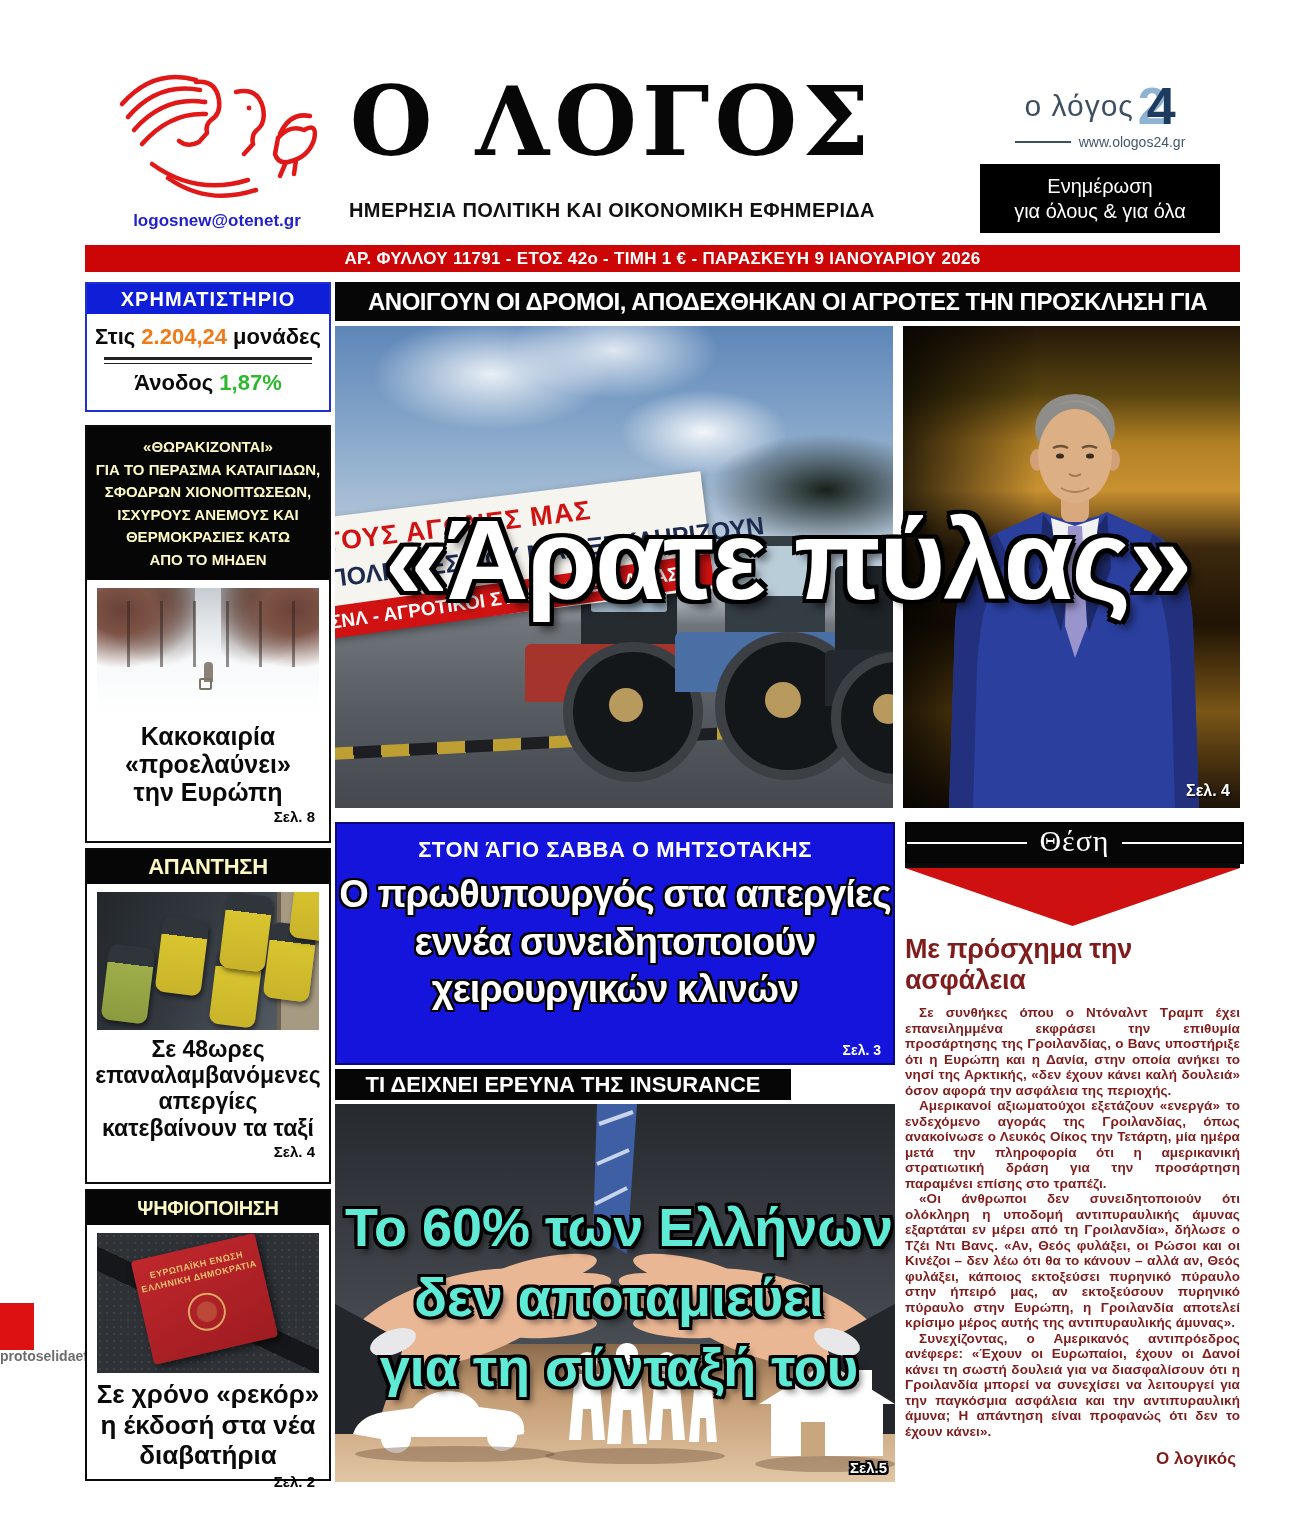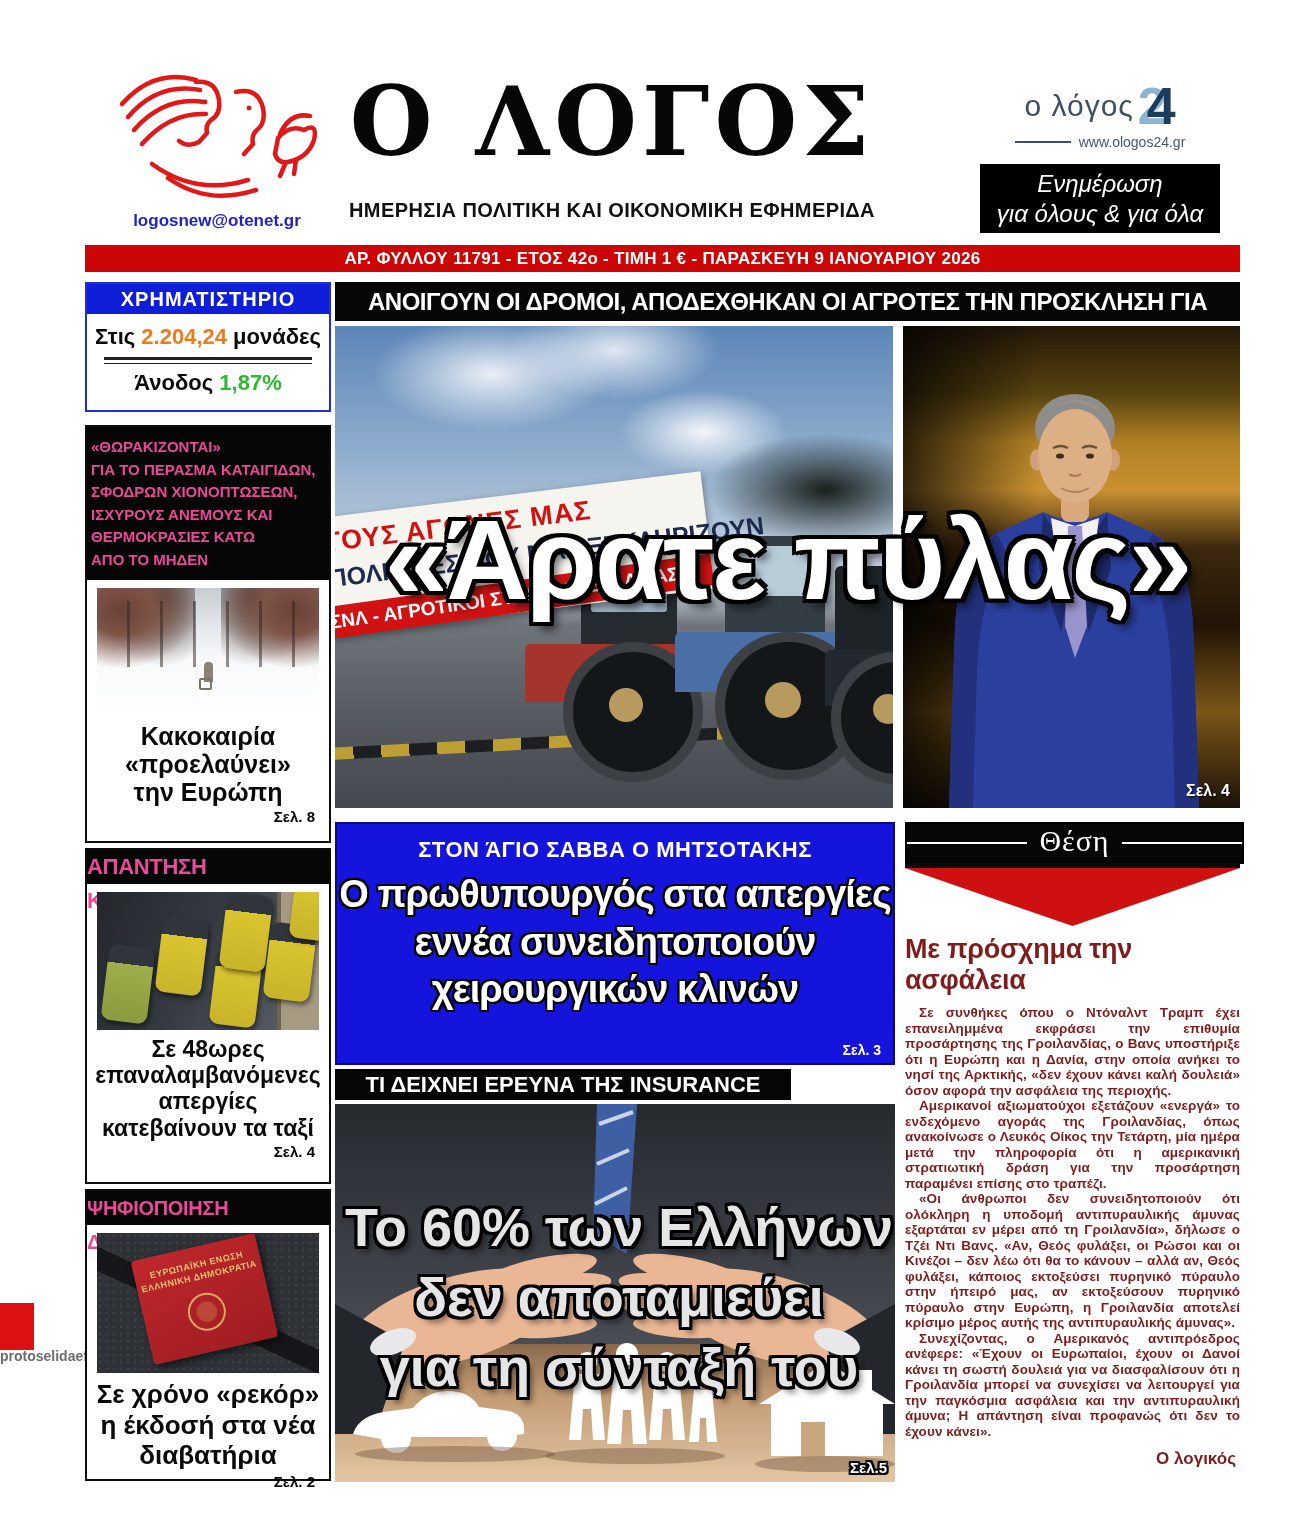--- a/index.html
+++ b/index.html
@@ -20,45 +20,45 @@
   .mh-subtitle{left:338px;top:199px;width:548px;text-align:center;font-size:20px;font-weight:bold;color:#111;letter-spacing:.4px;white-space:nowrap;}
   .site-logo{left:980px;top:76px;width:240px;text-align:center;color:#3d4f60;}
   .site-name{font-size:30px;letter-spacing:1px;vertical-align:middle;}
   .site-2{font-size:52px;font-weight:bold;color:#8fb3d3;vertical-align:middle;margin-left:4px;}
   .site-4{font-size:52px;font-weight:bold;color:#1d3a5f;vertical-align:middle;margin-left:-20px;}
   .site-url-row{display:flex;align-items:center;justify-content:center;margin-top:-2px;}
   .site-url-line{width:56px;height:2px;background:#3d4f60;margin-right:8px;}
   .site-url{font-size:14px;color:#44586b;}
   .tagline-box{left:980px;top:164px;width:240px;height:69px;background:#000;color:#fff;
                display:flex;flex-direction:column;align-items:center;justify-content:center;
-               font-style:italic;font-size:24px;line-height:1.25;}
+               font-size:20px;line-height:1.25;}
   .issue-bar{left:85px;top:245px;width:1155px;height:27px;background:#cc0606;color:#fff;
              font-size:17px;font-weight:bold;text-align:center;line-height:27px;letter-spacing:.3px;}
 
   
   .black-bar{background:#060606;color:#fff;font-weight:bold;text-align:center;}
   .top-banner{left:335px;top:282px;width:905px;height:39px;font-size:24px;line-height:39px;letter-spacing:-0.5px;}
   .insurance-bar{left:335px;top:1069px;width:456px;height:31px;font-size:22px;line-height:31px;}
 
   
   .ol2{color:#fff;text-shadow:2px 2px 0 #000,-2px -2px 0 #000,2px -2px 0 #000,-2px 2px 0 #000,2px 0 0 #000,-2px 0 0 #000,0 2px 0 #000,0 -2px 0 #000;}
-  .ol3{color:#e5e5e5;text-shadow:3px 3px 0 #000,-3px -3px 0 #000,3px -3px 0 #000,-3px 3px 0 #000,3px 0 0 #000,-3px 0 0 #000,0 3px 0 #000,0 -3px 0 #000,5px 6px 6px rgba(0,0,0,.5);padding-left:8px;}
+  .ol3{color:#5eead4;text-shadow:3px 3px 0 #000,-3px -3px 0 #000,3px -3px 0 #000,-3px 3px 0 #000,3px 0 0 #000,-3px 0 0 #000,0 3px 0 #000,0 -3px 0 #000,5px 6px 6px rgba(0,0,0,.5);padding-left:8px;}
   .ol4{color:#fff;text-shadow:4px 4px 0 #000,-4px -4px 0 #000,4px -4px 0 #000,-4px 4px 0 #000,4px 0 0 #000,-4px 0 0 #000,0 4px 0 #000,0 -4px 0 #000,7px 8px 9px rgba(0,0,0,.55);}
 
   
   .stock-box{left:85px;top:282px;width:246px;height:130px;border:2px solid #1f2fd0;background:#fff;}
   .stock-head{height:30px;background:#0f1fd8;color:#fff;font-size:20px;font-weight:bold;text-align:center;line-height:30px;letter-spacing:1px;}
   .stock-line{text-align:center;font-size:22px;font-weight:bold;color:#0a0a0a;margin-top:10px;white-space:nowrap;}
   .stock-orange{color:#ef7b1b;}
   .stock-green{color:#2eb82e;}
   .stock-div{width:86%;margin:7px auto 6px;border-top:3px solid #222;border-bottom:1px solid #222;height:3px;}
 
   
   .side-box{left:85px;width:246px;border:2px solid #0c0c0c;background:#fff;}
-  .side-head{background:#060606;color:#ec4899;font-weight:bold;text-align:left;}
+  .side-head{background:#060606;color:#fef9c3;font-weight:bold;text-align:center;}
   .weather-box{top:425px;height:418px;}
   .weather-head{padding:9px 4px;font-size:15px;line-height:1.5;}
   .taxi-box{top:848px;height:336px;}
   .one-line-head{font-size:22px;line-height:34px;height:34px;letter-spacing:-.3px;}
   .passport-box{top:1189px;height:292px;}
   .side-img{margin:8px 10px 6px;position:relative;overflow:hidden;}
   .side-caption{text-align:center;font-weight:bold;color:#0a0a0a;}
   .cap25 div{font-size:25px;line-height:1.12;}
   .cap23 div{font-size:23px;line-height:1.14;}
   .cap26 div{font-size:26px;line-height:1.18;}

